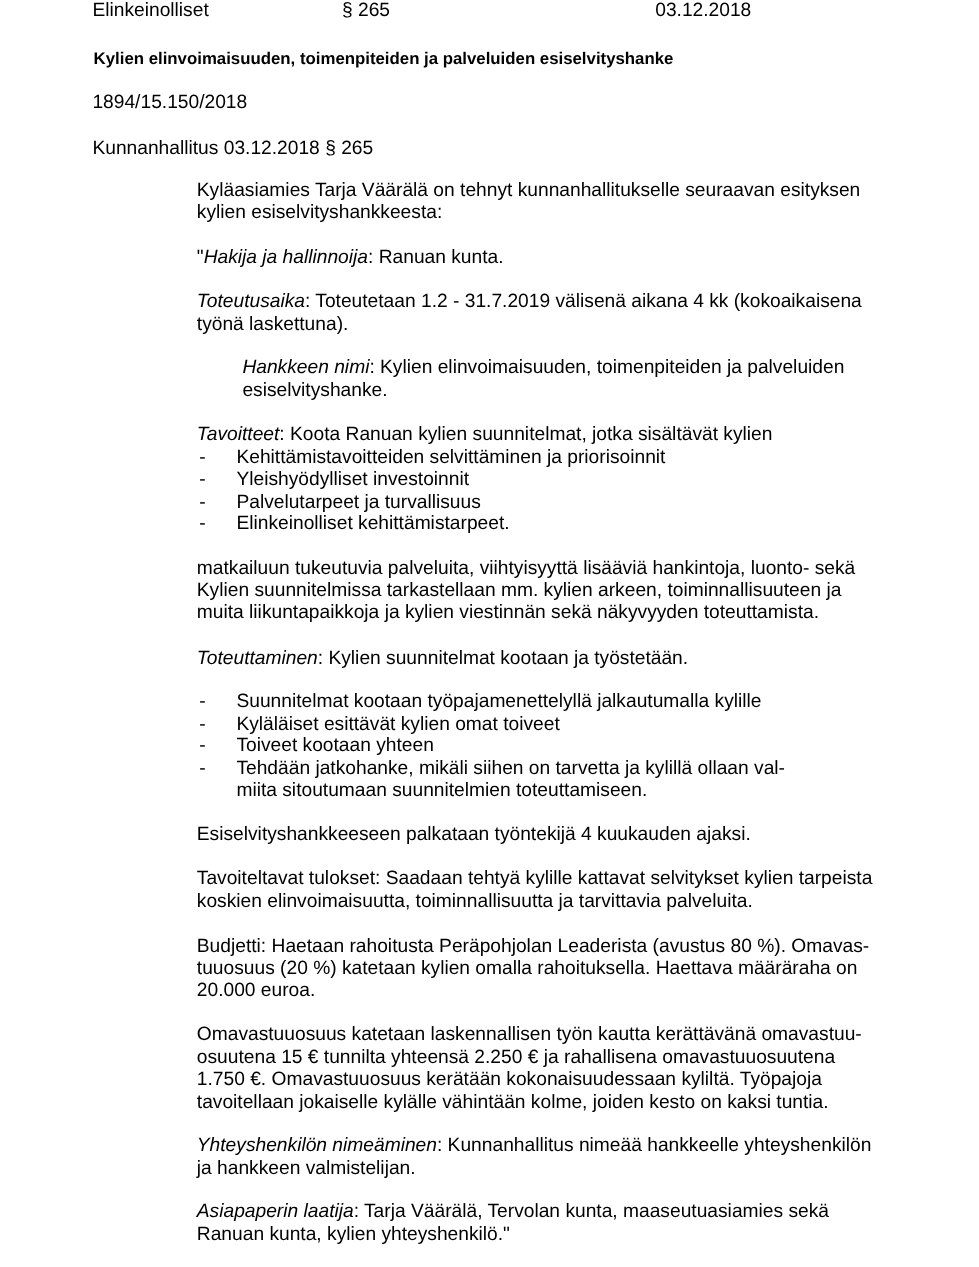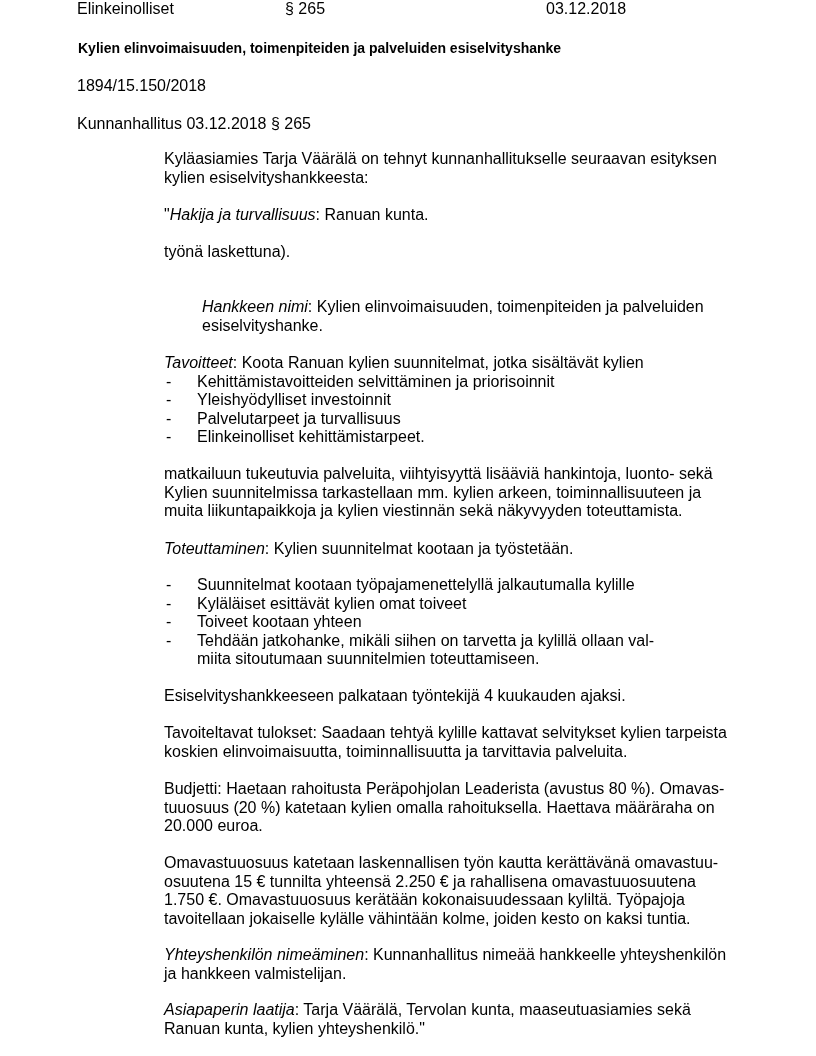--- a/index.html
+++ b/index.html
@@ -32,24 +32,25 @@
 <div class="abs" id="title">Kylien elinvoimaisuuden, toimenpiteiden ja palveluiden esiselvityshanke</div>
 <div class="abs" id="dnum">1894/15.150/2018</div>
 <div class="abs" id="meeting">Kunnanhallitus 03.12.2018 § 265</div>
 
 <div class="body-block" style="top:150px;">
   <p class="p">Kyläasiamies Tarja Väärälä on tehnyt kunnanhallitukselle seuraavan esityksen</p>
   <p class="p">kylien esiselvityshankkeesta:</p>
 </div>
 
 <div class="body-block" style="top:206px;">
-  <p class="p">"<span class="it">Hakija ja turvallisuus</span><span>: Ranuan kunta.</span></p>
+  <p class="p">"<span class="it">Hakija ja hallinnoija</span><span>: Ranuan kunta.</span></p>
 </div>
 
 <div class="body-block" style="top:243px;">
+  <p class="p"><span class="it">Toteutusaika</span><span>: Toteutetaan 1.2 - 31.7.2019 välisenä aikana 4 kk (kokoaikaisena</span></p>
   <p class="p">työnä laskettuna).</p>
 </div>
 
 <div class="body-block" style="top:298px;margin-left:38px;">
   <p class="p"><span class="it">Hankkeen nimi</span><span>: Kylien elinvoimaisuuden, toimenpiteiden ja palveluiden</span></p>
   <p class="p">esiselvityshanke.</p>
 </div>
 
 <div class="body-block" style="top:354px;">
   <p class="p"><span class="it">Tavoitteet</span><span>: Koota Ranuan kylien suunnitelmat, jotka sisältävät kylien</span></p>

